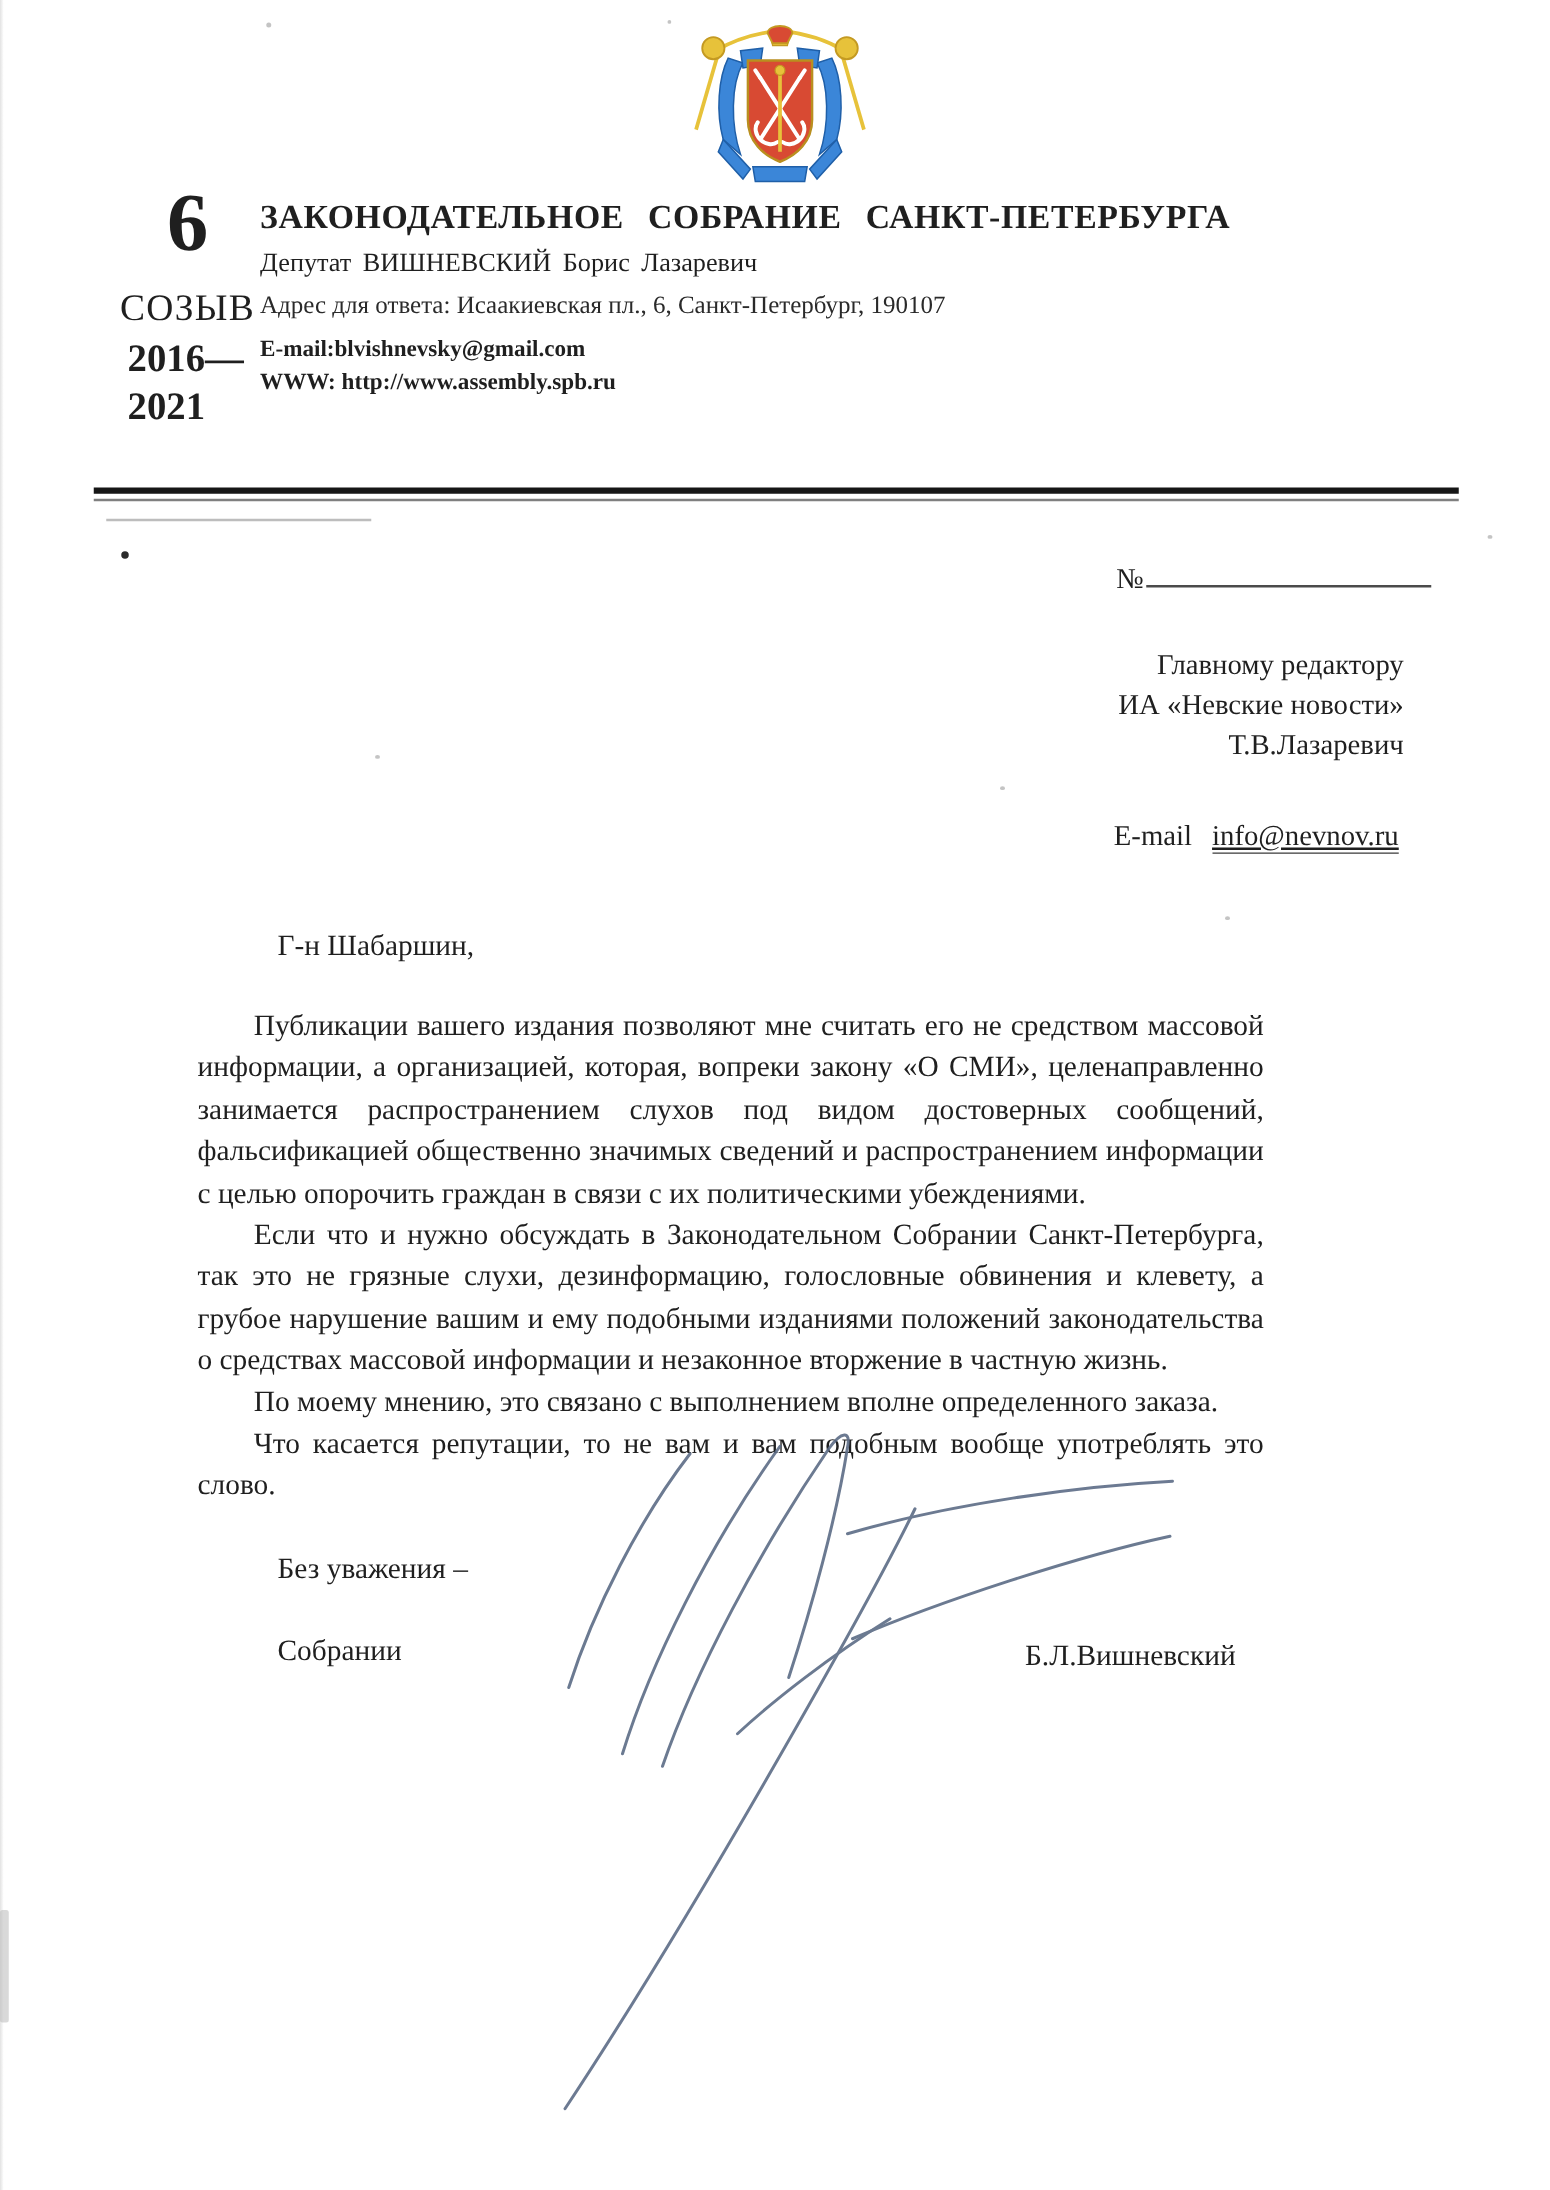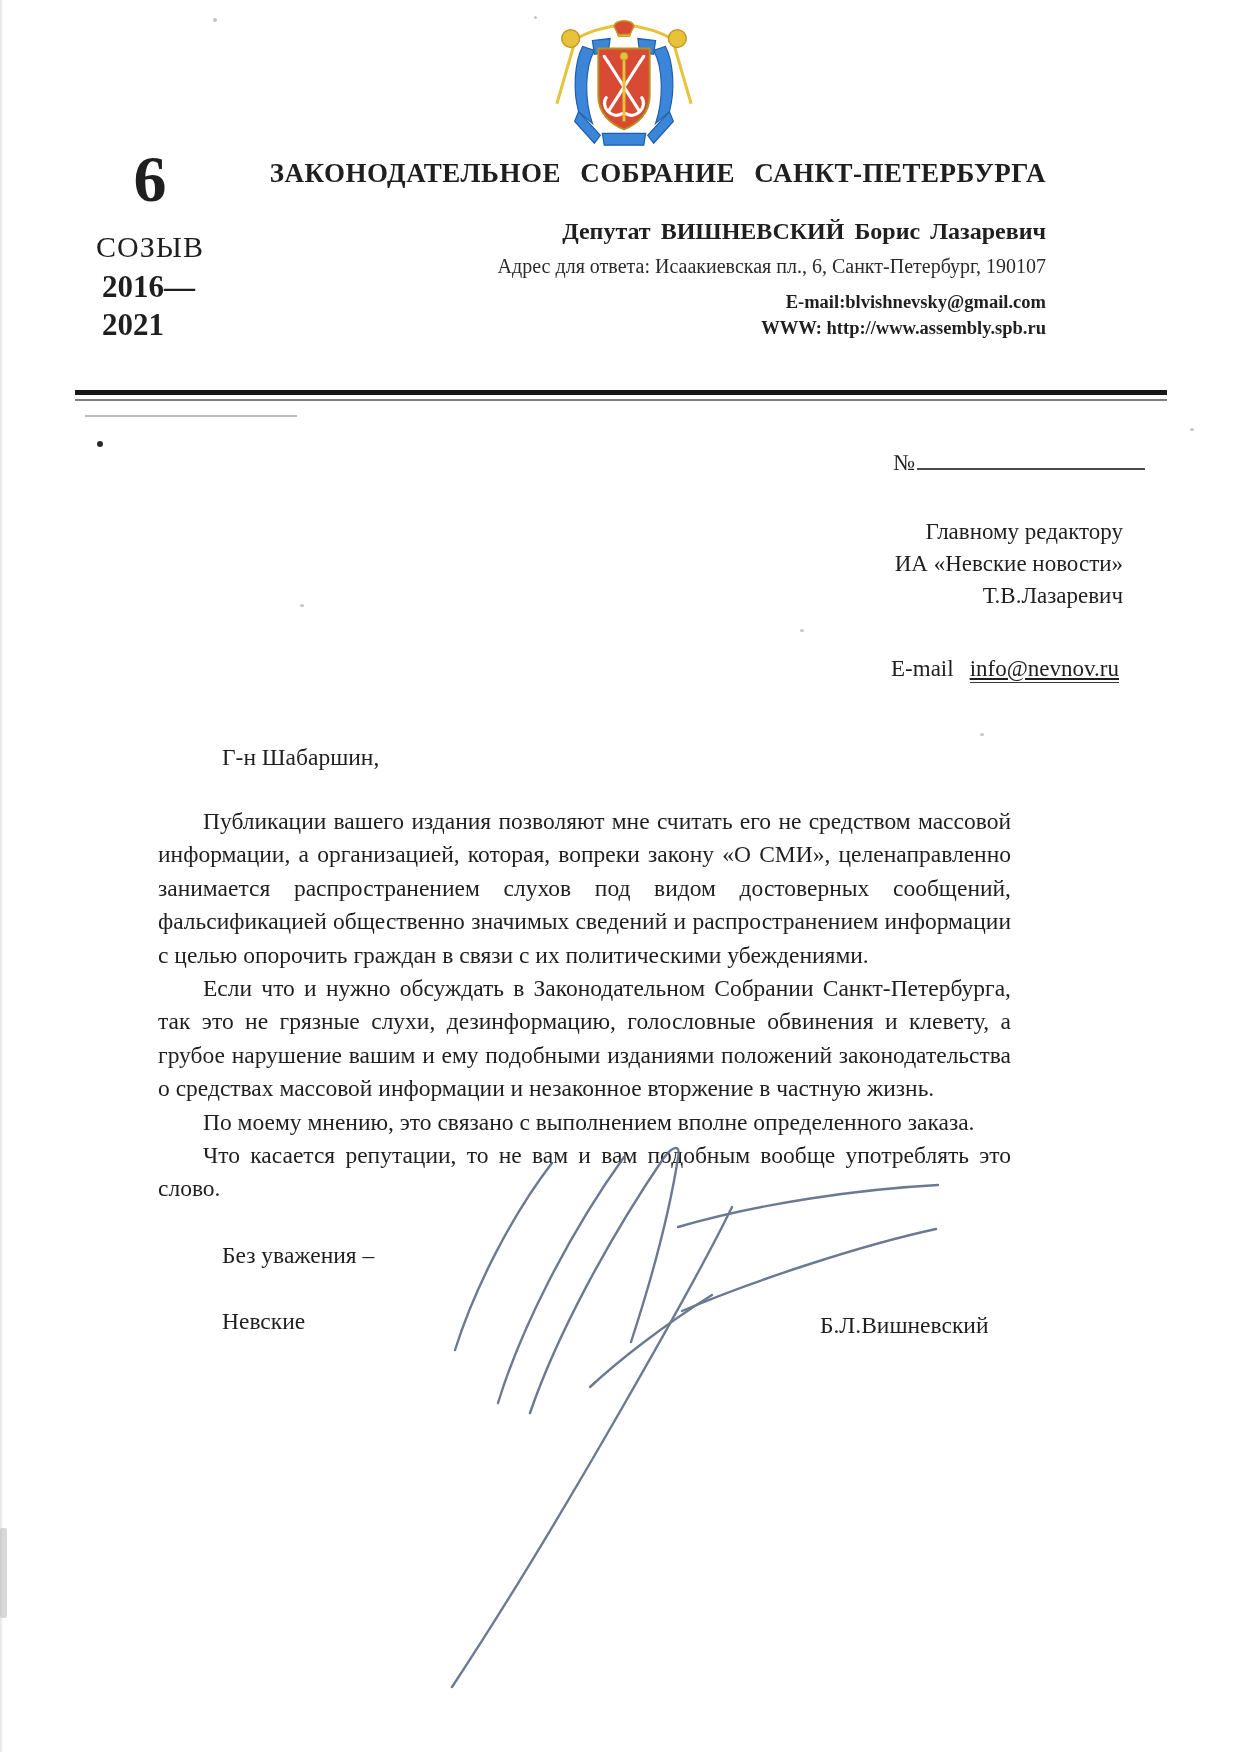--- a/index.html
+++ b/index.html
@@ -18,23 +18,23 @@
   
   .convocation { position:absolute; left:84px; top:146px; width:132px; text-align:center; }
   .conv-number { font-size:66px; font-weight:bold; line-height:1; }
   .conv-label  { font-size:30px; letter-spacing:1px; margin-top:18px; }
   .conv-years  { font-size:31px; font-weight:bold; line-height:1.22; margin-top:4px; text-align:left; padding-left:18px; }
 
   
   .emblem { position:absolute; left:545px; top:12px; width:158px; height:138px; }
 
   
-  .letterhead { position:absolute; left:236px; top:158px; width:810px; text-align:right; }
+  .letterhead { position:absolute; left:208px; top:158px; width:810px; text-align:left; }
   .org-name   { font-size:27px; font-weight:bold; letter-spacing:.5px; word-spacing:12px; }
-  .deputy     { font-size:24px; font-weight:bold; margin-top:29px; word-spacing:4px; }
+  .deputy     { font-size:21px; font-weight:normal; margin-top:9px; word-spacing:4px; }
   .address    { font-size:20px; margin-top:10px; color:#2a2a2a; }
   .contact    { font-size:18.5px; font-weight:bold; margin-top:12px; line-height:1.35; }
   .contact div { margin-top:1px; }
 
   
   .rule { position:absolute; left:75px; top:390px; width:1092px; }
   .rule .thick { height:5px; background:#161616; }
   .rule .thin  { height:2px; background:#7f7f7f; margin-top:4px; }
 
   .date-underline { position:absolute; left:85px; top:415px; width:212px; height:2px; background:#bdbdbd; }
@@ -157,21 +157,21 @@
   <div class="salutation">Г-н Шабаршин,</div>
 
   <div class="body-text">
     <p>Публикации вашего издания позволяют мне считать его не средством массовой информации, а организацией, которая, вопреки закону «О СМИ», целенаправленно занимается распространением слухов под видом достоверных сообщений, фальсификацией общественно значимых сведений и распространением информации с целью опорочить граждан в связи с их политическими убеждениями.</p>
     <p>Если что и нужно обсуждать в Законодательном Собрании Санкт-Петербурга, так это не грязные слухи, дезинформацию, голословные обвинения и клевету, а грубое нарушение вашим и ему подобными изданиями положений законодательства о средствах массовой информации и незаконное вторжение в частную жизнь.</p>
     <p>По моему мнению, это связано с выполнением вполне определенного заказа.</p>
     <p>Что касается репутации, то не вам и вам подобным вообще употреблять это слово.</p>
   </div>
 
   <div class="closing">Без уважения –</div>
-  <div class="signer-title">Невские</div>
+  <div class="signer-title">Собрании</div>
   <div class="signer-name">Б.Л.Вишневский</div>
 
   <svg class="signature" viewBox="0 0 600 665">
     <g fill="none" stroke-width="2.4" stroke-linecap="round" opacity="0.9" stroke="#5c6c86">
       <path d="M75,295 C95,232 132,160 172,108"></path>
       <path d="M118,348 C140,276 188,180 244,102"></path>
       <path d="M150,358 C176,282 228,185 283,104 C293,90 301,89 298,103 C289,160 269,232 251,287"></path>
       <path d="M210,332 C238,306 284,270 332,240"></path>
       <path d="M298,172 C380,148 482,134 558,130"></path>
       <path d="M302,256 C372,226 482,190 556,174"></path>

